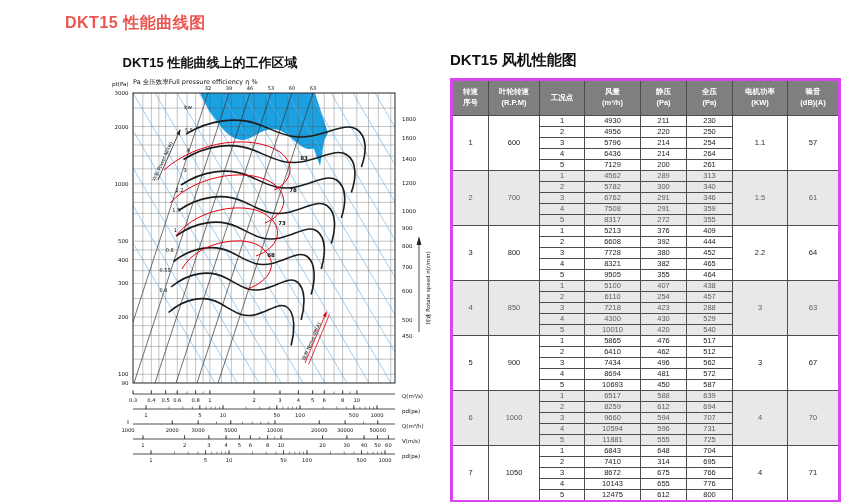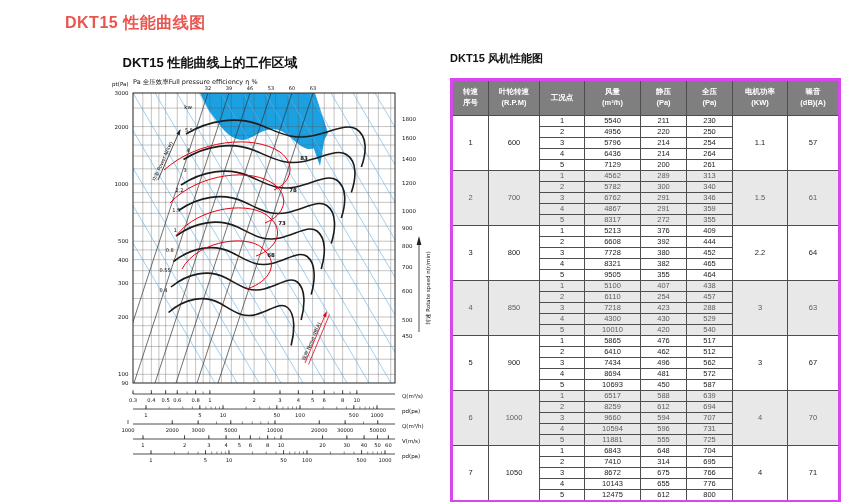--- a/index.html
+++ b/index.html
@@ -1,20 +1,20 @@
 <!DOCTYPE html>
 <html><head>
 <meta charset="utf-8">
 <style>
   html,body{margin:0;padding:0;}
   body{width:850px;height:502px;background:#ffffff;position:relative;overflow:hidden;
        font-family:"Liberation Sans",sans-serif;}
   .page-title{position:absolute;left:65px;top:13px;margin:0;font-size:16px;font-weight:bold;color:#ea5550;letter-spacing:.5px;}
   .chart-subtitle{position:absolute;left:70px;top:54px;width:280px;margin:0;text-align:center;font-size:13px;font-weight:bold;color:#111;}
-  .table-subtitle{position:absolute;left:450px;top:51px;margin:0;font-size:11px;font-weight:bold;color:#111;}
+  .table-subtitle{position:absolute;left:450px;top:51px;margin:0;font-size:15px;font-weight:bold;color:#111;}
   #chart-container{position:absolute;left:58px;top:76px;width:392px;height:392px;}
   svg text{font-family:"DejaVu Sans","Liberation Sans",sans-serif;fill:#111;}
   #perf-table{position:absolute;left:450px;top:78px;width:388px;border-collapse:collapse;table-layout:fixed;border:3px solid #d946ef;}
   #perf-table th,#perf-table td{border:1px solid #4d4d4d;text-align:center;vertical-align:middle;padding:0;
        font-size:7.5px;line-height:1;height:10px;color:#1a1a1a;overflow:hidden;}
   #perf-table thead th{background:#7f7f7f;color:#fff;height:34px;font-size:7.5px;font-weight:bold;
        line-height:1.45;white-space:pre-line;}
   #perf-table tr.alt td{background:#e8e8e8;color:#5e5e5e;}
 </style>
 </head>
@@ -444,21 +444,21 @@
 (KW)</th>
             <th>噪音
 (dB)(A)</th>
           </tr>
         </thead>
         <tbody>
           <tr>
             <td rowspan="5">1</td>
             <td rowspan="5">600</td>
             <td>1</td>
-            <td>5540</td>
+            <td>4930</td>
             <td>211</td>
             <td>230</td>
             <td rowspan="5">1.1</td>
             <td rowspan="5">57</td>
           </tr>
           <tr>
             <td>2</td>
             <td>4956</td>
             <td>220</td>
             <td>250</td>
@@ -498,21 +498,21 @@
             <td>340</td>
           </tr>
           <tr class="alt">
             <td>3</td>
             <td>6762</td>
             <td>291</td>
             <td>346</td>
           </tr>
           <tr class="alt">
             <td>4</td>
-            <td>4867</td>
+            <td>7508</td>
             <td>291</td>
             <td>359</td>
           </tr>
           <tr class="alt">
             <td>5</td>
             <td>8317</td>
             <td>272</td>
             <td>355</td>
           </tr>
           <tr>

